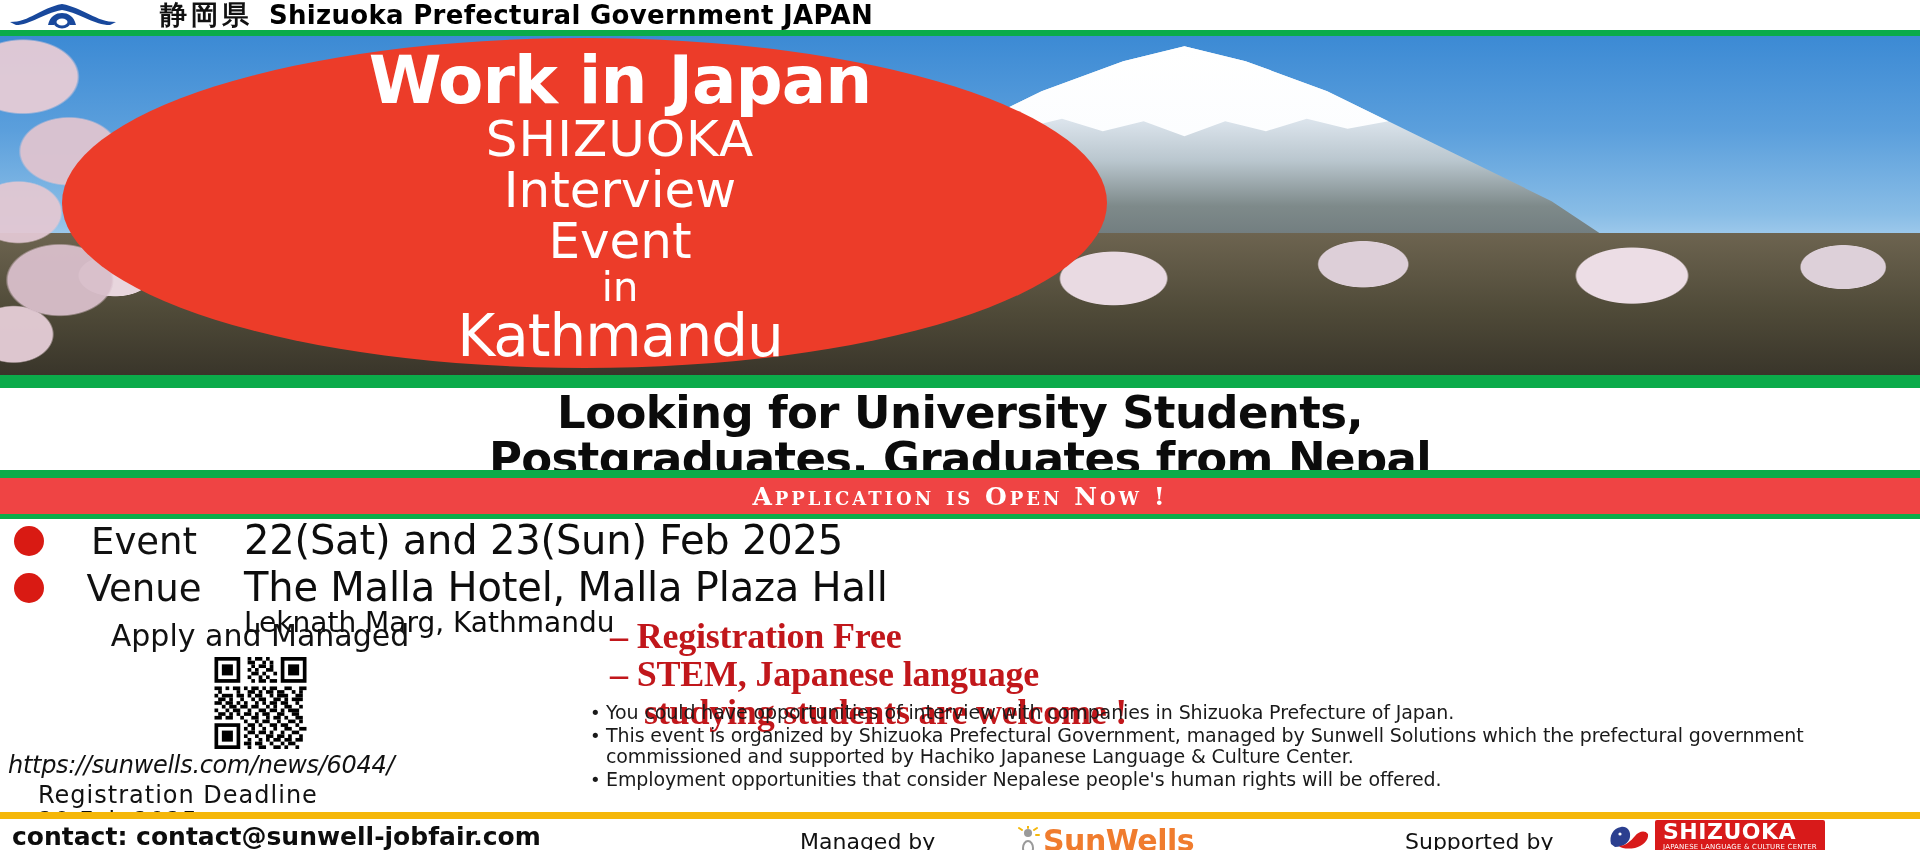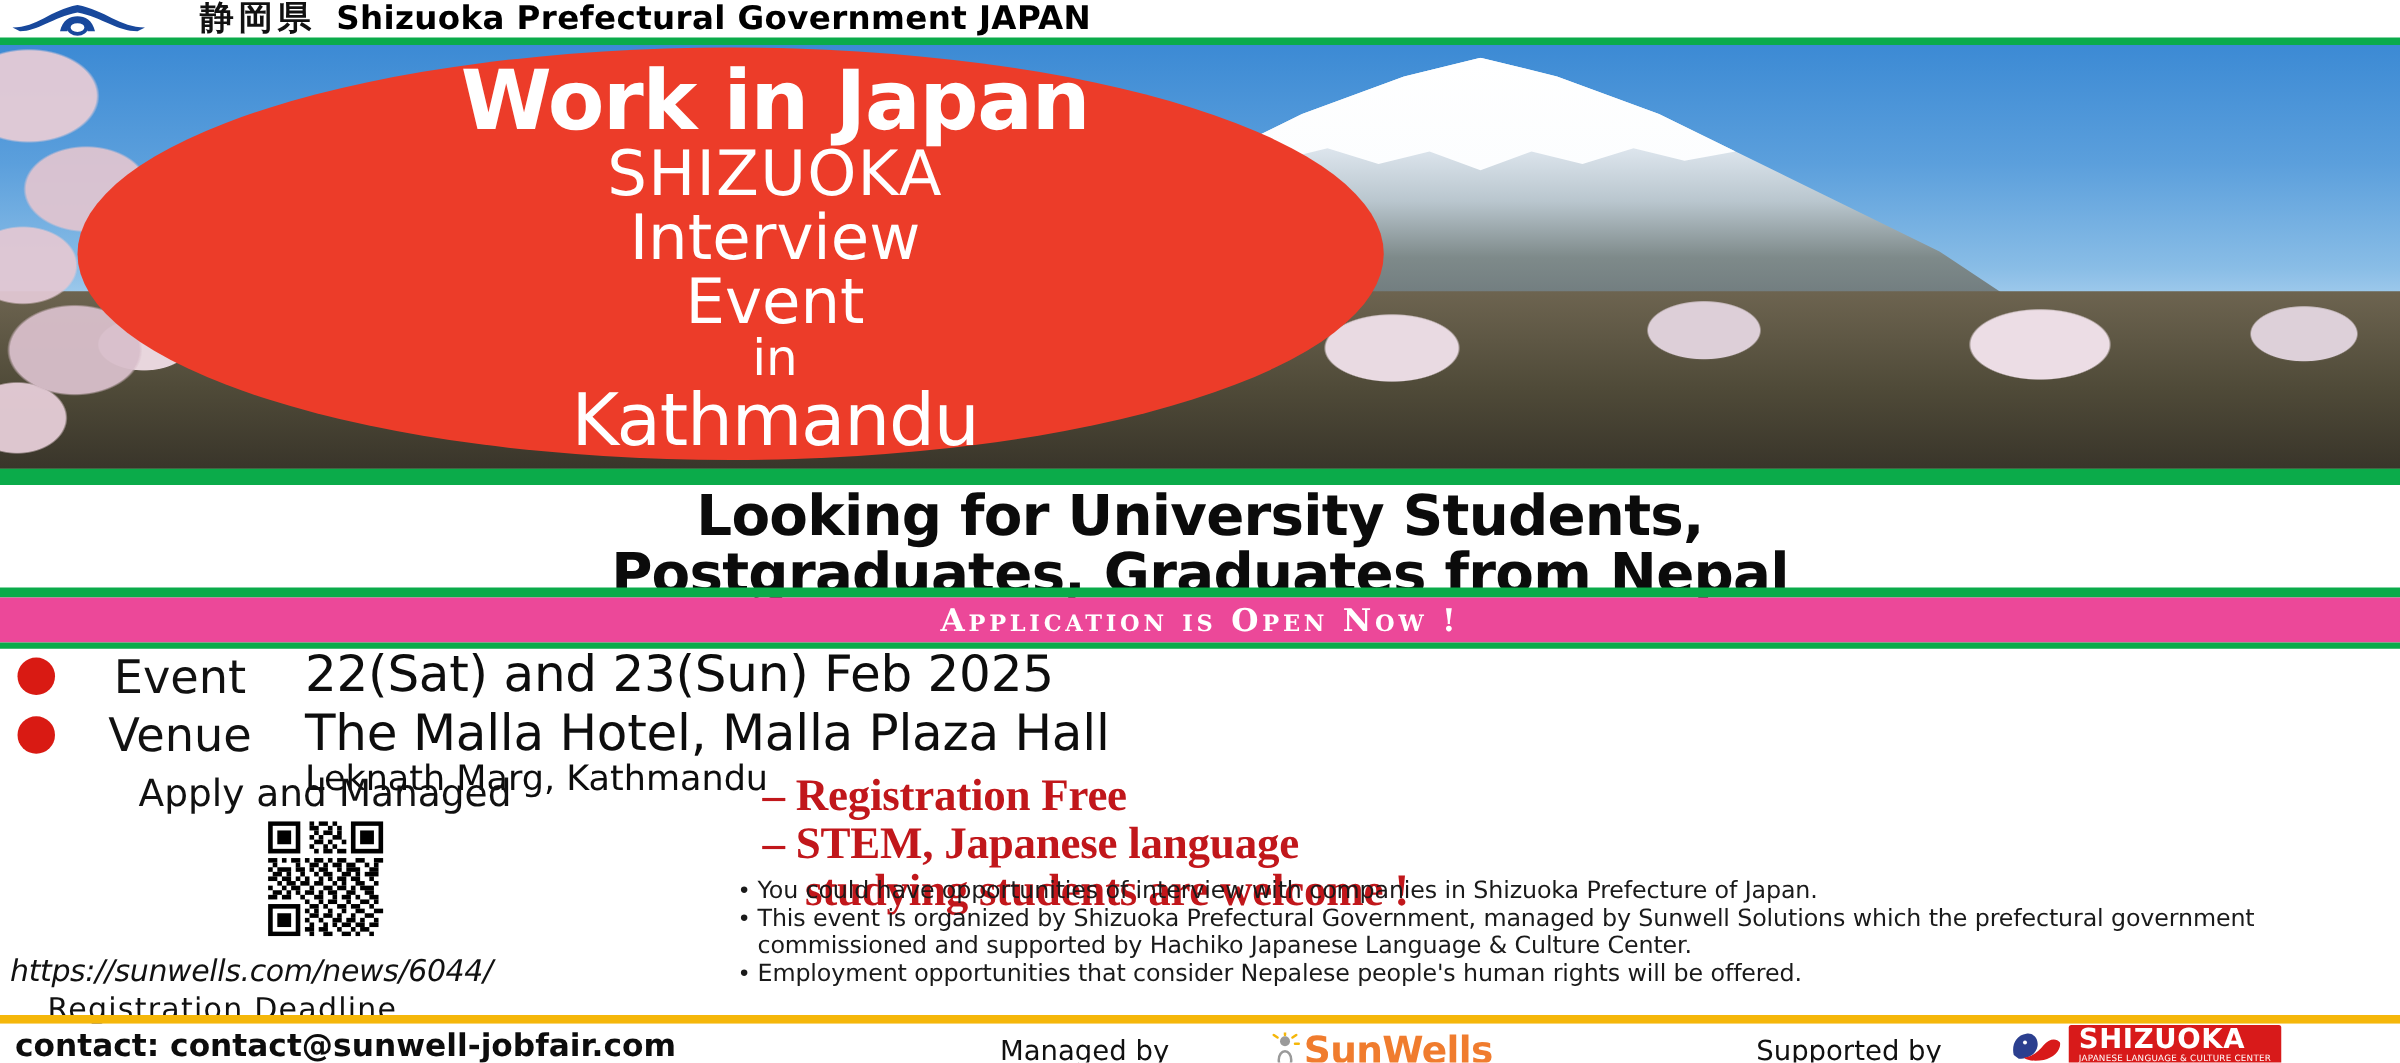--- a/index.html
+++ b/index.html
@@ -155,21 +155,21 @@
     white-space: nowrap;
   }
   .green-rule-mid2 {
     position: absolute; left: 0; top: 470px; width: 1920px; height: 8px;
     background: #0bab4a;
   }
 
   
   .apply-banner {
     position: absolute; left: 0; top: 478px; width: 1920px; height: 36px;
-    background: #ec4899;
+    background: #ef4444;
     display: flex; align-items: center; justify-content: center;
   }
   .apply-banner span {
     font-family: "DejaVu Serif", "Liberation Serif", serif;
     font-size: 25px; font-weight: 700;
     color: #ffffff;
     font-variant: small-caps;
     letter-spacing: 3px;
     white-space: nowrap;
   }
@@ -202,21 +202,21 @@
   }
   .apply-details-title {
     font-size: 30px; color: #111; text-align: center;
     font-family: "DejaVu Sans", sans-serif;
     width: 520px;
   }
   .qr-wrap { width: 520px; display: flex; justify-content: center; margin-top: 4px; }
   .qr { width: 125px; height: 92px; image-rendering: pixelated; }
   .qr-url {
     font-size: 24px; color: #111; width: 600px; text-align: left;
-    padding-left: 8px; margin-top: 14px;
+    padding-left: 8px; margin-top: 2px;
     font-style: italic;
     letter-spacing: -0.3px;
     white-space: nowrap;
   }
   .deadline {
     font-size: 24px; color: #111; padding-left: 38px; margin-top: 4px;
     line-height: 1.08; letter-spacing: 1px;
   }
 
   

